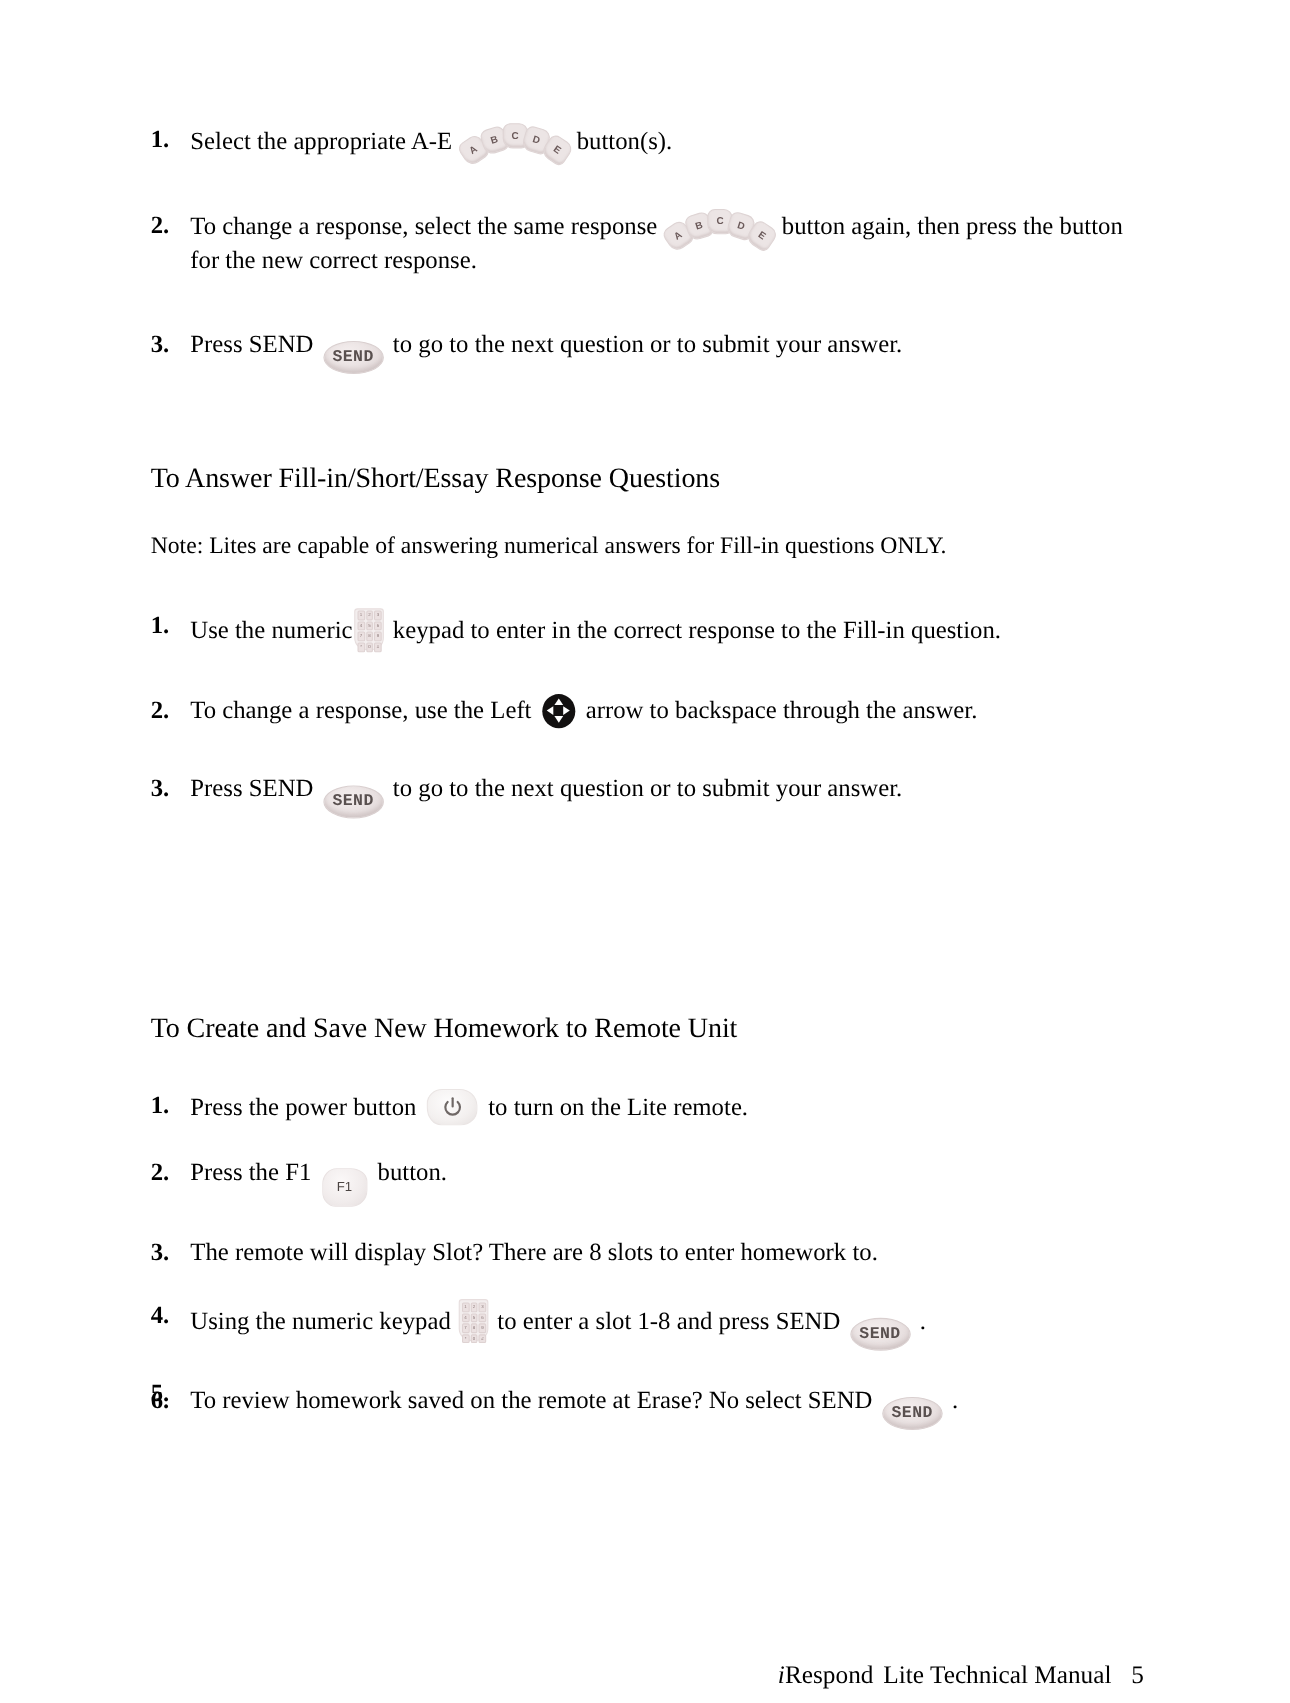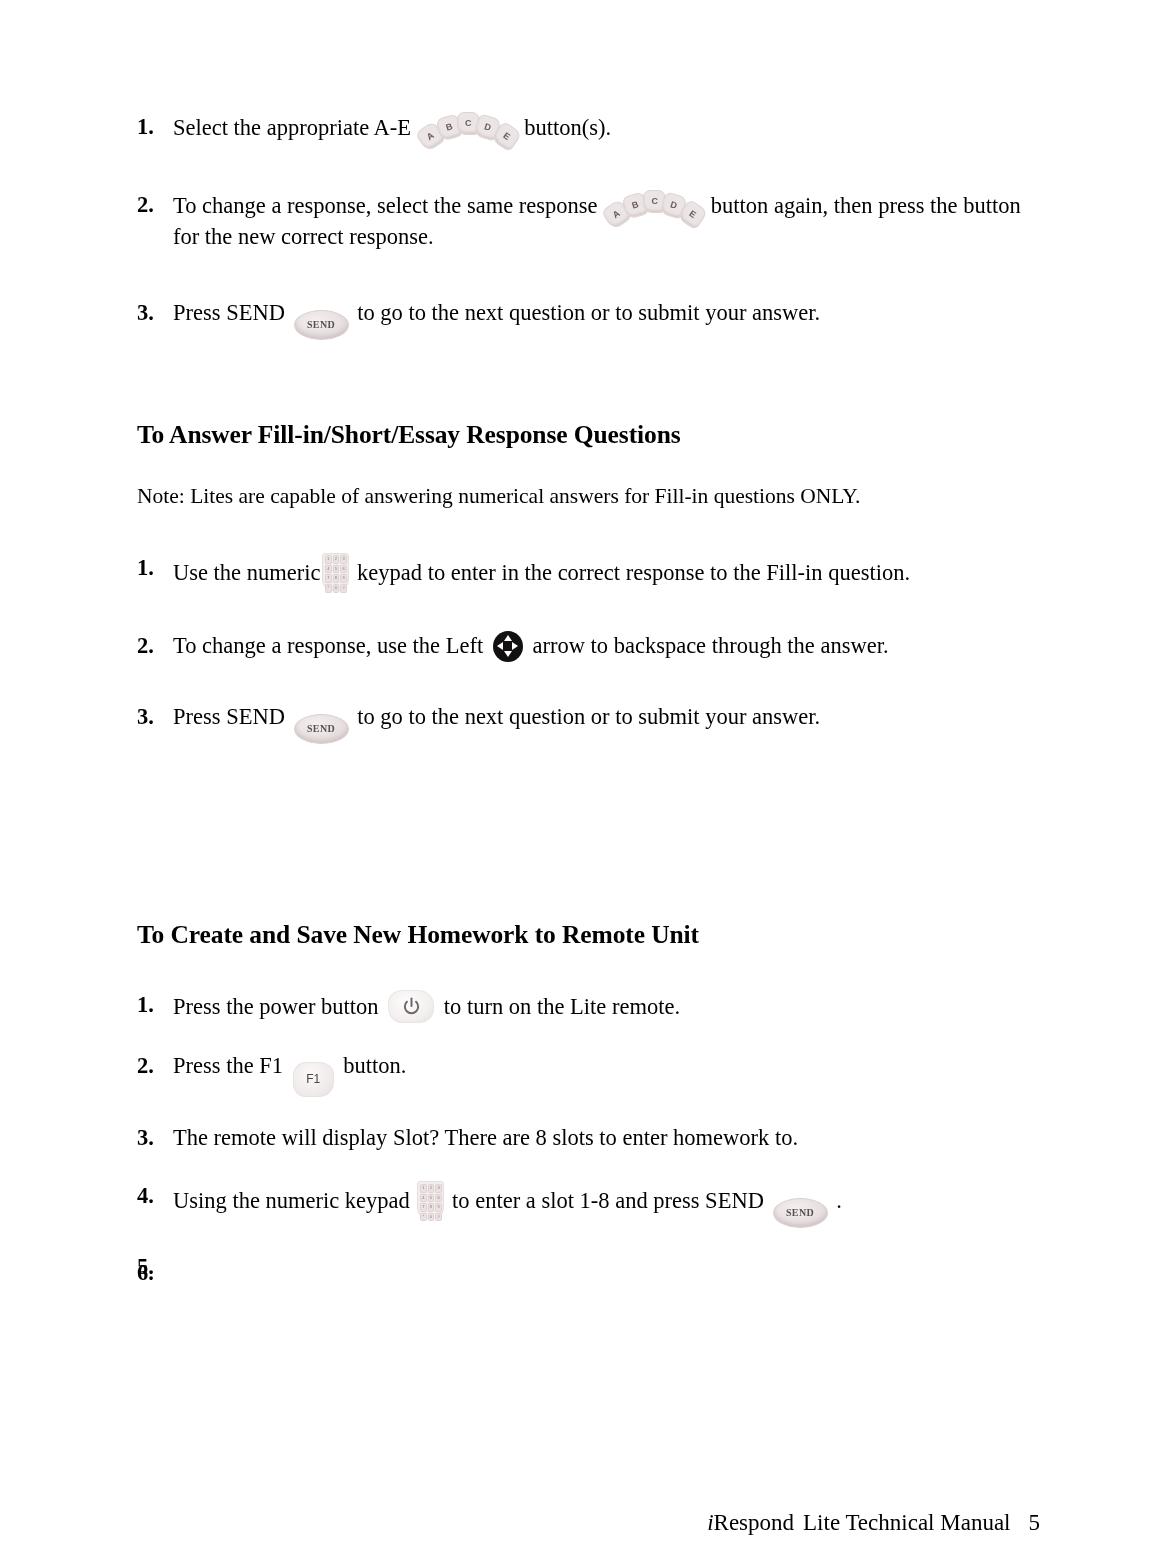--- a/index.html
+++ b/index.html
@@ -27,21 +27,21 @@
   
   .content {
     position: absolute;
     left: 137px;
     top: 0;
     width: 900px;
   }
 
   .heading {
     font-family: "Liberation Serif", "DejaVu Serif", serif;
-    font-weight: bold;
+    font-weight: normal;
     font-size: 25.5px;
     line-height: 1.18;
     letter-spacing: -0.1px;
     margin: 0;
   }
 
   .note {
     font-family: "Liberation Serif", "DejaVu Serif", serif;
     font-weight: normal;
     font-size: 21.5px;
@@ -103,22 +103,22 @@
 
   
   .send-btn {
     display: inline-block;
     width: 53px;
     height: 28px;
     border-radius: 50%;
     background: radial-gradient(ellipse at 40% 32%, #f4eeee 0%, #e8e0e0 58%, #ddd3d3 100%);
     border: 1px solid #d9cfcf;
     color: #59504f;
-    font-family: Liberation Serif, serif;
-    font-size: 10px;
+    font-family: Liberation Mono, monospace;
+    font-size: 15px;
     font-weight: bold;
     letter-spacing: 0.4px;
     text-align: center;
     line-height: 28px;
     vertical-align: -8px;
     margin: 0 3px;
     box-shadow: inset 0 -3px 4px rgba(190,175,175,0.5);
   }
 
   
@@ -270,21 +270,21 @@
                 <span class="kk">5</span>
                 <span class="kk">6</span>
                 <span class="kk">7</span>
                 <span class="kk">8</span>
                 <span class="kk">9</span>
                 <span class="kk">*</span>
                 <span class="kk">0</span>
                 <span class="kk">#</span>
               </span></span> to enter a slot 1-8 and press SEND <span class="send-btn">SEND</span> .</span></li>
         <li style="margin-top: 24px;"><span class="num">5.</span></li>
-        <li style="margin-top: 30px;"><span class="num">6.</span></li>
+        <li style="margin-top: 30px;"><span class="num">6.</span><span class="txt">To review homework saved on the remote at Erase? No select SEND <span class="send-btn">SEND</span> .</span></li>
       </ol>
   </div>
 
   <div class="footer">
     <span class="ital">i</span><span>Respond</span><span class="gap"></span><span>Lite Technical Manual</span><span class="pnum">5</span>
   </div>
 
 </div>
 
 </body></html>

